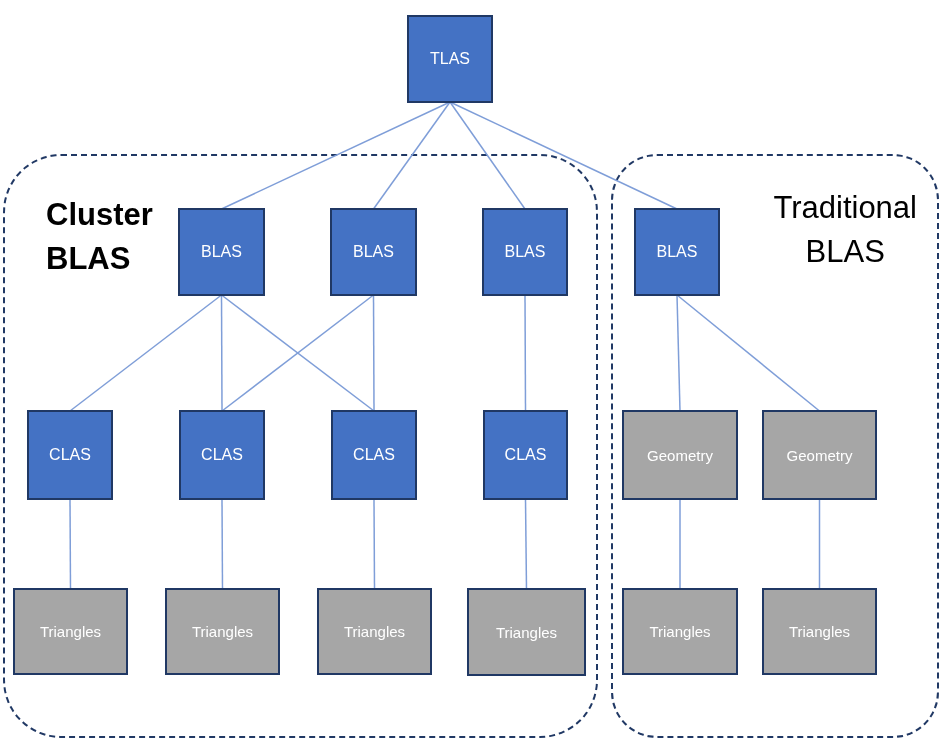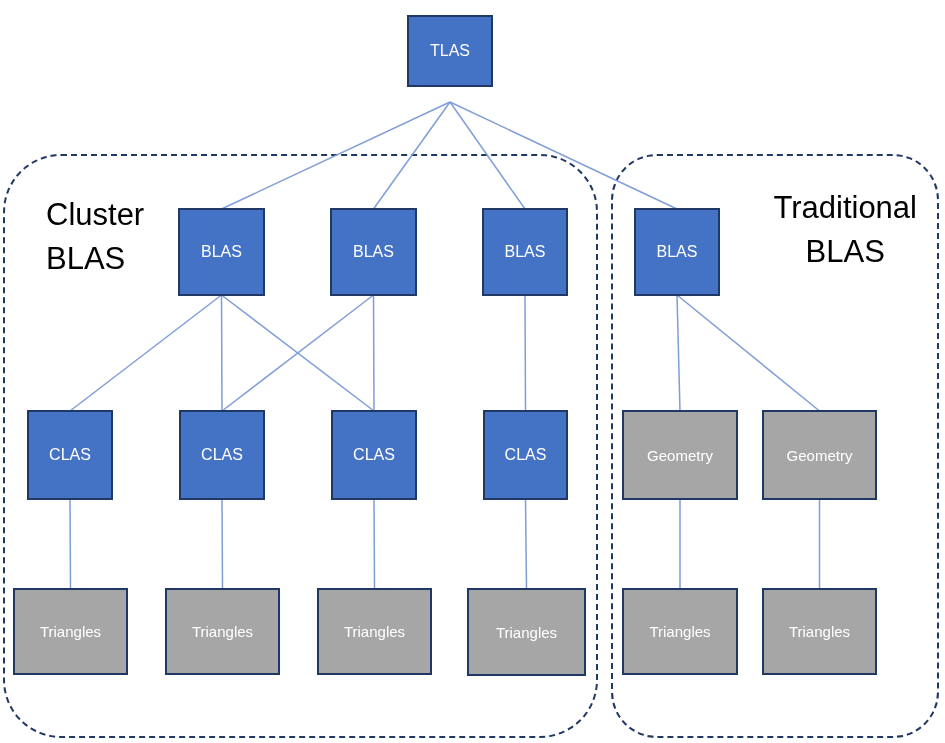--- a/index.html
+++ b/index.html
@@ -45,41 +45,42 @@
     position: absolute;
     z-index: 2;
     color: var(--section-text, #000000);
     font-size: 31px;
     line-height: 44px;
     letter-spacing: 0px;
   }
   #cluster-label {
     left: 46px; top: 193px;
     text-align: left;
+    font-weight: bold;
   }
   #traditional-label {
     right: 28px; top: 186px;
     text-align: center;
   }
   
   .node {
     position: absolute;
     box-sizing: border-box;
     border: 2.5px solid var(--node-border, #203864);
     display: flex;
     align-items: center;
     justify-content: center;
     z-index: 2;
     color: var(--node-text, #ffffff);
   }
   .node.blue { background: var(--node-blue-fill, #4472C4); font-size: 16px; }
   .node.gray { background: var(--node-gray-fill, #A6A6A6); font-size: 15px; }
 
   
-  #n-tlas  { left: 407px; top: 15px;  width: 86px; height: 72px; }
+  #n-tlas  { left: 407px; top: 15px;  width: 86px; height: 88px; }
   #n-blas1 { left: 178px; top: 208px; width: 87px; height: 88px; }
   #n-blas2 { left: 330px; top: 208px; width: 87px; height: 88px; }
   #n-blas3 { left: 482px; top: 208px; width: 86px; height: 88px; }
   #n-blas4 { left: 634px; top: 208px; width: 86px; height: 88px; }
   #n-clas1 { left: 27px;  top: 410px; width: 86px; height: 90px; }
   #n-clas2 { left: 179px; top: 410px; width: 86px; height: 90px; }
   #n-clas3 { left: 331px; top: 410px; width: 86px; height: 90px; }
   #n-clas4 { left: 483px; top: 410px; width: 85px; height: 90px; }
   #n-geometry1 { left: 622px; top: 410px; width: 116px; height: 90px; }
   #n-geometry2 { left: 762px; top: 410px; width: 115px; height: 90px; }

